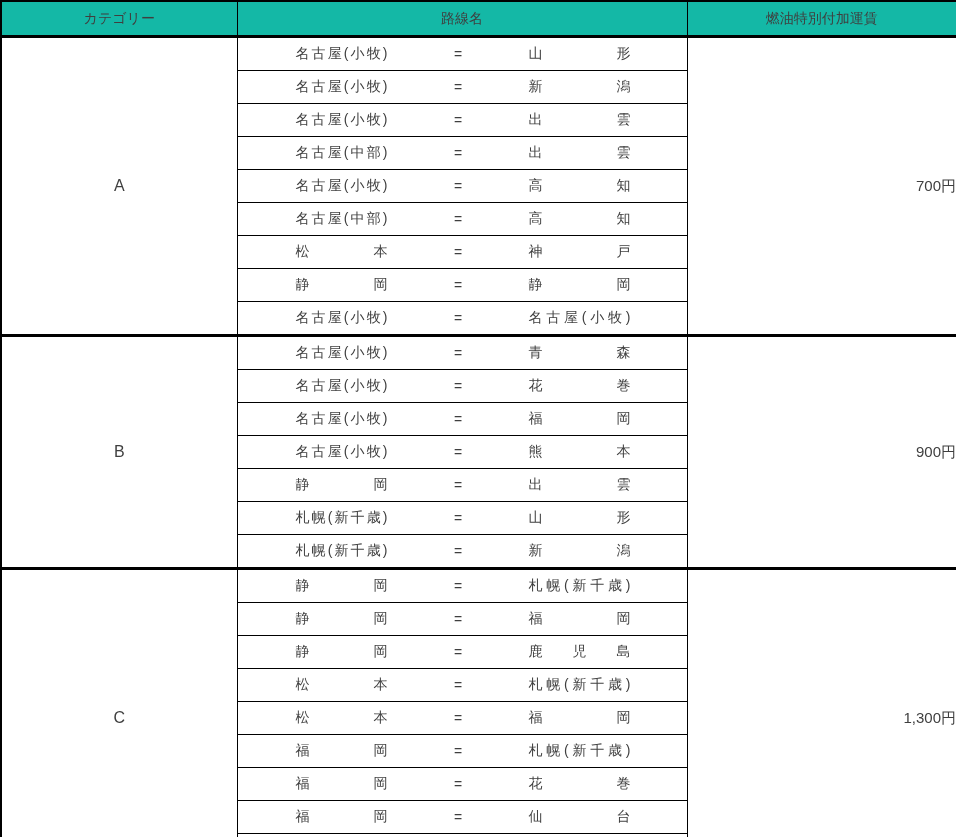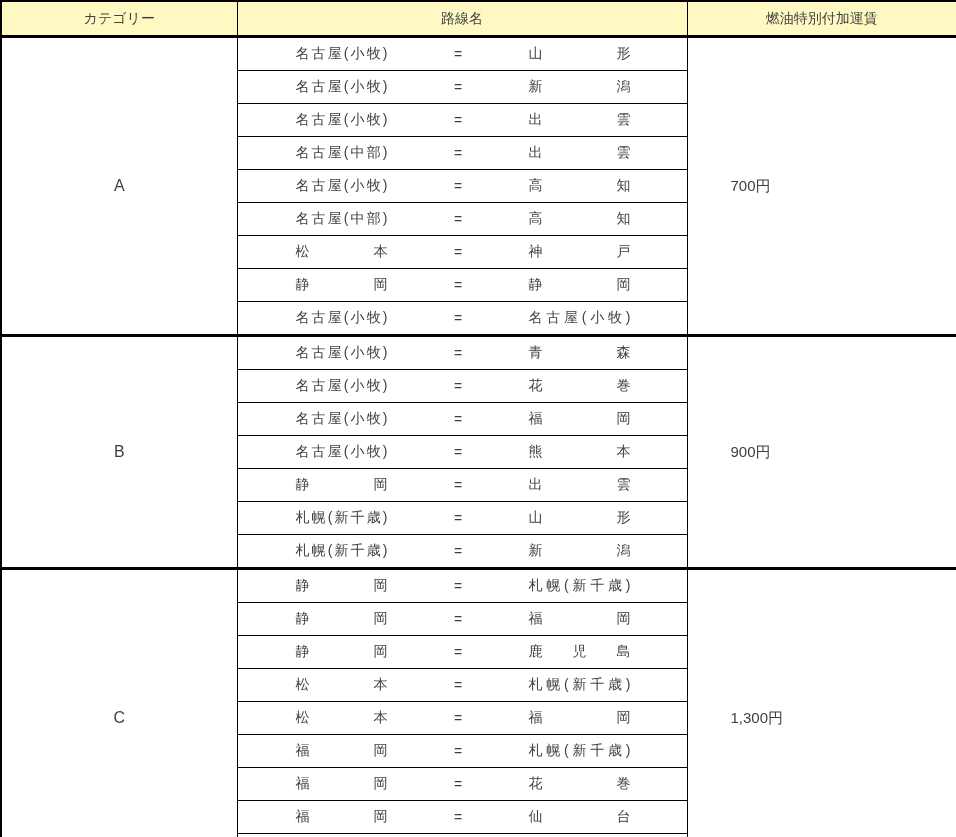--- a/index.html
+++ b/index.html
@@ -26,38 +26,37 @@
   table.surcharge col.c-fare     { width: 270px; }
 
   th, td {
     border: 1px solid #000000;
     padding: 0;
     vertical-align: middle;
   }
   
   table.surcharge { border: 2px solid #000000; }
   thead th {
-    background: #fef9c3;
+    background: #14b8a6;
     height: 33px;
     font-weight: 400;
     font-size: 14px;
     text-align: center;
     border-bottom: 3px solid #000000;
   }
   tbody td { height: 32px; font-size: 14px; }
   tr.section-start td { border-top: 3px solid #000000; }
 
   td.category-cell {
     text-align: center;
     font-size: 16px;
   }
   td.fare-cell {
-    text-align: left;
+    text-align: right;
     font-size: 15px;
-    padding-left: 43px;
   }
   td.route-cell .route-line {
     display: flex;
     align-items: center;
     justify-content: space-between;
     padding: 0 56px 0 58px;
   }
   .dist {
     display: flex;
     justify-content: space-between;

